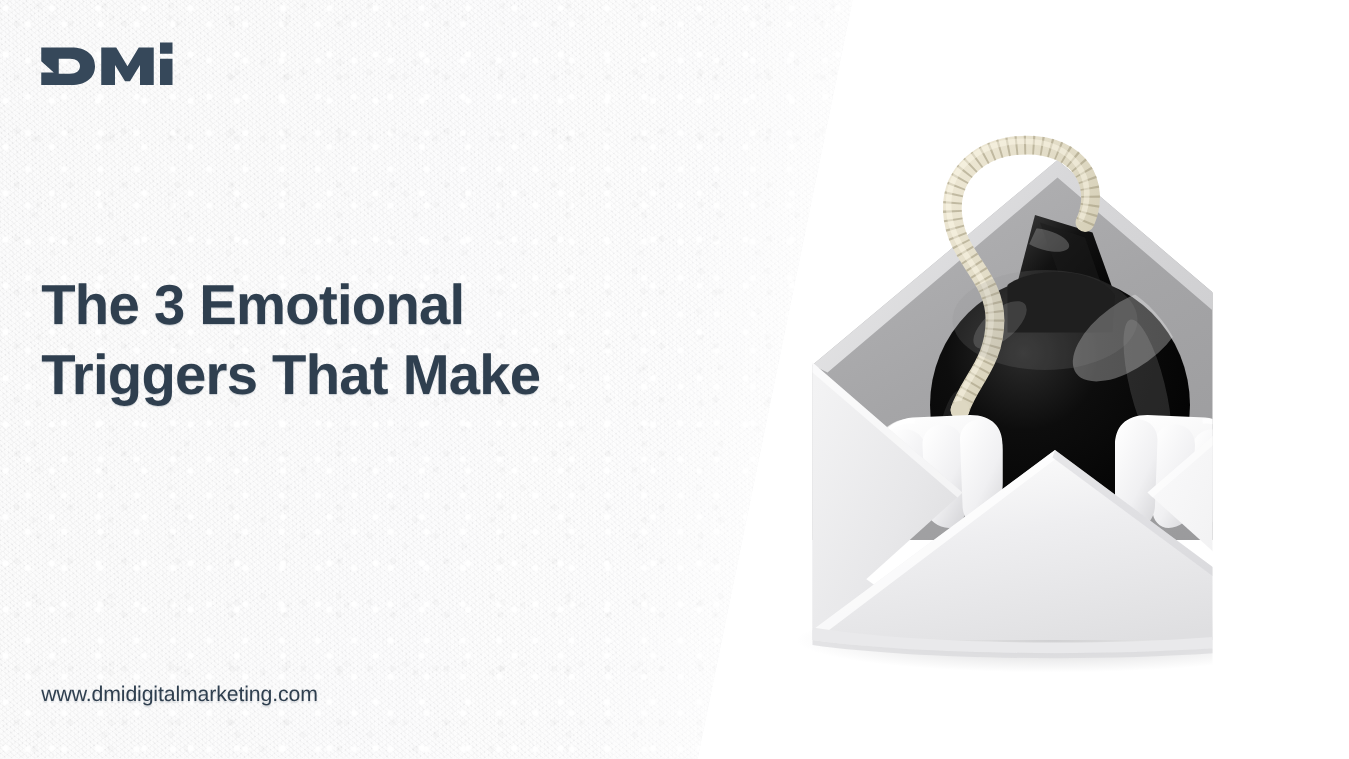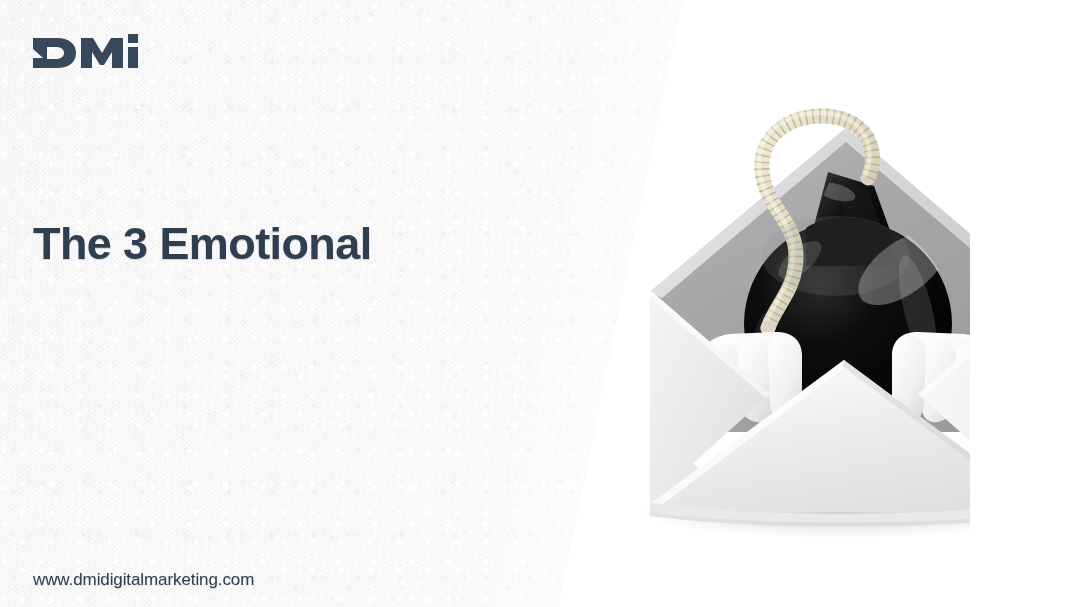--- a/index.html
+++ b/index.html
@@ -100,21 +100,20 @@
   .site-url {
     position: absolute;
     left: 33px;
     top: 546px;
     color: #2f3f4f;
     font-family: "Liberation Sans", sans-serif;
     font-size: 17px;
     font-weight: normal;
     letter-spacing: -0.1px;
     text-shadow: 0 1px 1px rgba(120,128,140,0.25);
-    margin-top: 24px;
   }
 
   
   .illustration {
     position: absolute;
     left: 600px;
     top: 60px;
     width: 479px;
     height: 500px;
   }
@@ -141,20 +140,21 @@
         <path d="M194 40 L214 40 L214 82 L194 82 Z"></path>
 
         <path d="M194 14 L214 14 L214 32 L194 32 Z"></path>
       </g>
     </svg>
 
   </div>
 
   <h1 class="headline">
     <span class="ln">The 3 Emotional</span>
+    <span class="ln">Triggers That Make</span>
   </h1>
 
   <div class="site-url">www.dmidigitalmarketing.com</div>
 
   <div class="illustration">
     <svg width="479" height="500" viewBox="0 0 479 500">
       <defs>
         <linearGradient id="innerG" x1="0.15" y1="0" x2="0.85" y2="1">
           <stop offset="0%" stop-color="#b4b4b6"></stop>
           <stop offset="45%" stop-color="#a5a5a7"></stop>

